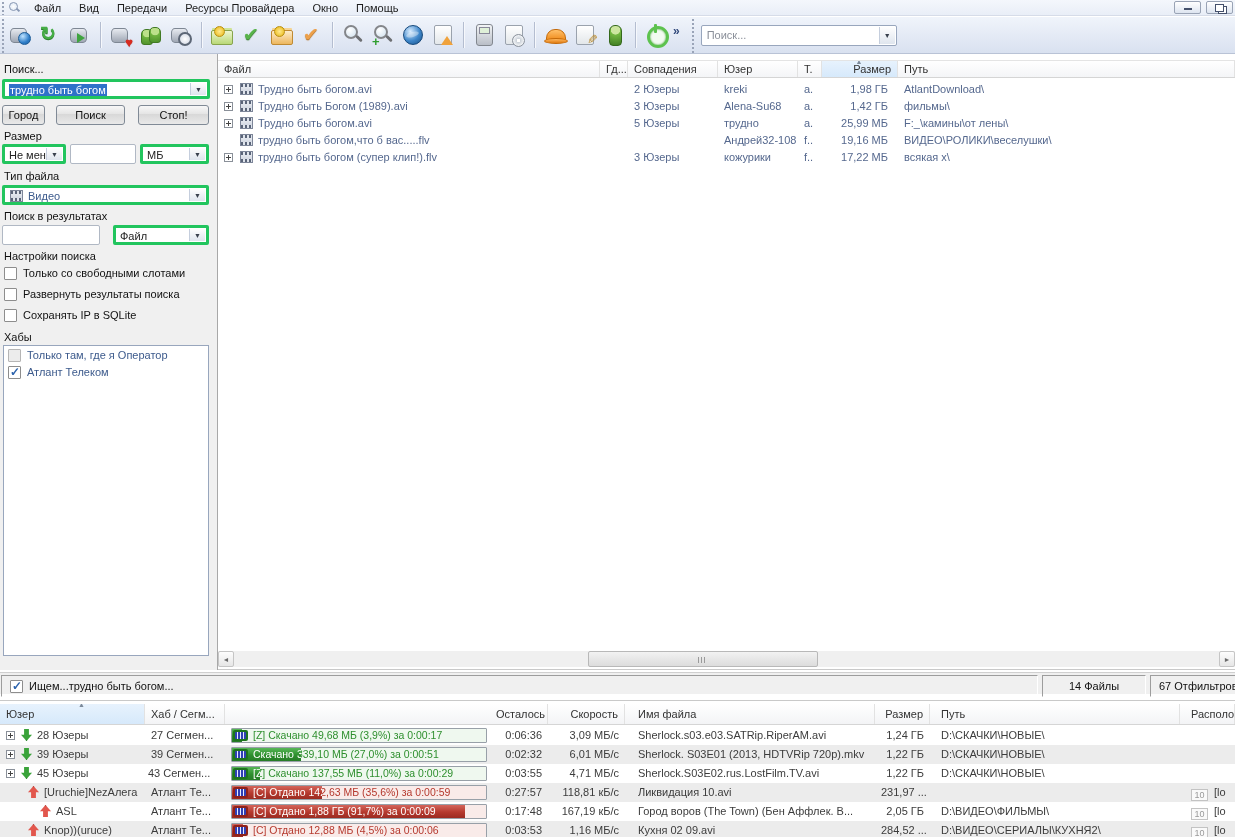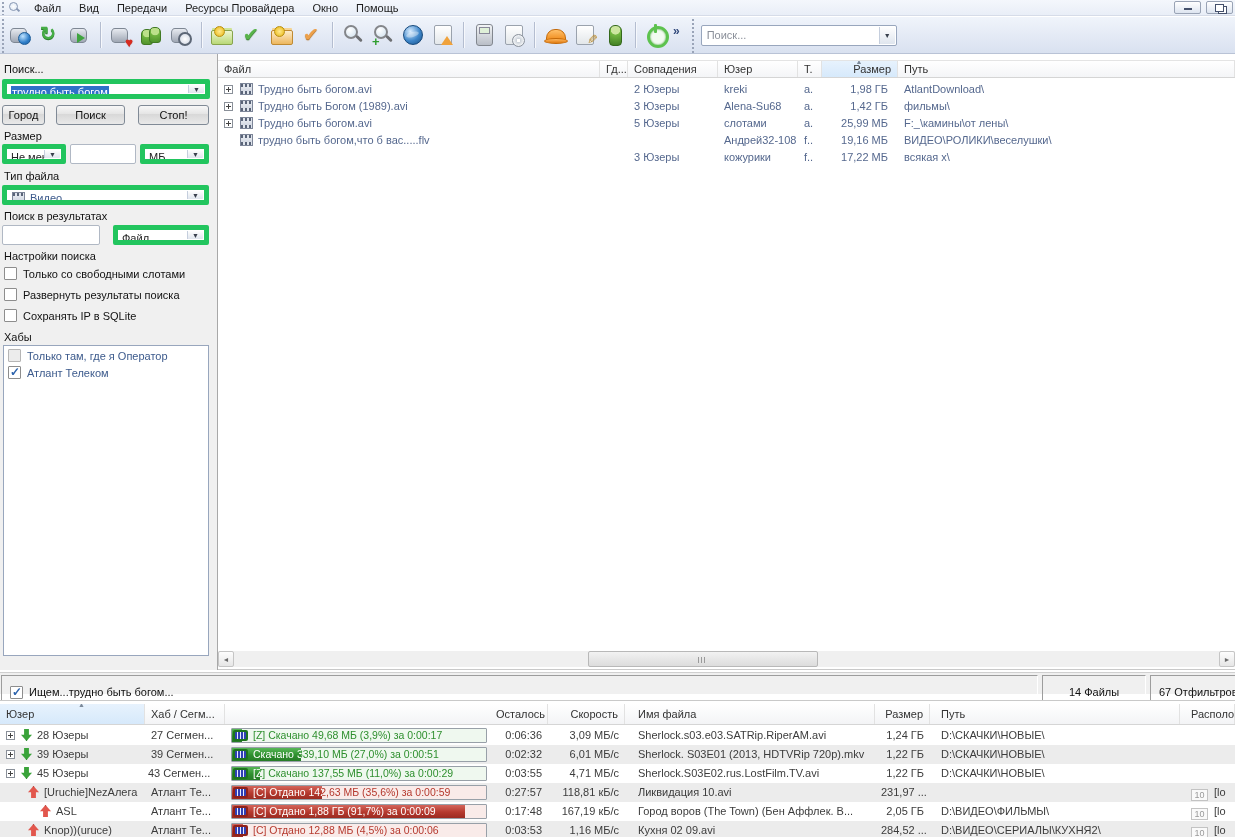--- a/index.html
+++ b/index.html
@@ -84,31 +84,31 @@
   #tb-searchbox { width:196px; height:21px; margin-left:6px; background:#fff; border:1px solid #98a6bd; border-radius:2px;
       display:flex; align-items:center; position:relative; }
   #tb-searchbox .ph { color:#8a8f99; padding-left:5px; }
   .combo-arrow { position:absolute; right:1px; top:1px; bottom:1px; width:16px; display:flex; align-items:center; justify-content:center;
       color:#39404d; font-size:7px; background:linear-gradient(#fefefe,#dfe5ee); border-left:1px solid #c5cedd; border-radius:0 1px 1px 0; }
 
   
   #sidebar { position:absolute; left:0; top:54px; width:215px; height:616px; background:#f0f0f0; }
   #v-splitter { position:absolute; left:215px; top:54px; width:3px; height:616px; background:#f0f0f0; border-right:1px solid #a8a8a8; }
   .lbl { position:absolute; left:4px; color:#111; }
-  .combo { position:absolute; height:20px; background:#fff; border:5px solid #22c55e; border-radius:2px; overflow:hidden; white-space:nowrap; }
+  .combo { position:absolute; height:20px; background:#fff; border:3px solid #22c55e; border-radius:2px; overflow:hidden; white-space:nowrap; }
   .combo .val { position:absolute; left:4px; top:2px; right:17px; overflow:hidden; white-space:nowrap; }
   .sel-text { background:#2f71c9; color:#fff; padding:0 1px; }
   .btn { position:absolute; height:20px; border:1px solid #808a96; border-radius:3px;
          background:linear-gradient(#f8f8f8,#e4e4e4 45%,#d8d8d8 46%,#e9e9e9); text-align:center; line-height:18px; color:#111; }
   .tinput { position:absolute; height:20px; background:#fff; border:1px solid #b0b8c4; border-radius:2px; }
   .cb { display:inline-block; width:13px; height:13px; background:#fff; border:1px solid #8d8d8d; border-radius:1px;
         position:relative; vertical-align:-2px; margin-right:6px; flex:none; }
   .cb.checked::after { content:"\2713"; position:absolute; left:1px; top:-2px; color:#2c63ad; font-size:12px; font-weight:bold; }
   .cb.dis { background:#ececec; border-color:#b5b5b5; }
-  .cbrow { position:absolute; left:4px; display:flex; align-items:center; color:#111; white-space:nowrap; }
+  .cbrow { position:absolute; left:4px; display:flex; color:#111; white-space:nowrap; }
   #hub-list { position:absolute; left:3px; top:291px; width:206px; height:311px; background:#fff; border:1px solid #98a6bd; }
   #hub-list .cbrow { position:static; padding:3px 4px 1px 4px; color:#3c5a8c; }
   .film-ic { display:inline-block; width:13px; height:12px; margin:0 5px 0 1px; vertical-align:-2px;
       background:linear-gradient(#eef1f6,#c9cfdb); border:1px solid #7d8699; position:relative; }
   .film-ic::before { content:""; position:absolute; left:0; right:0; top:0; height:3px;
       background:repeating-linear-gradient(90deg,#5a6478 0 2px,#dfe4ec 2px 4px); }
   .film-ic::after { content:""; position:absolute; left:0; right:0; bottom:0; height:3px;
       background:repeating-linear-gradient(90deg,#5a6478 0 2px,#dfe4ec 2px 4px); }
   .blue-text { color:#3c5a8c; }
 
@@ -133,21 +133,21 @@
           border:1px solid #c5c5c5; border-radius:2px; color:#6a6a6a; font-size:7px; text-align:center; line-height:15px; }
   #hthumb { position:absolute; left:370px; top:0; width:230px; height:16px; background:linear-gradient(#f2f2f2,#dcdcdc);
           border:1px solid #b8b8b8; border-radius:2px; }
   #hthumb::after { content:""; position:absolute; left:50%; top:5px; width:8px; height:6px; margin-left:-5px;
           background:repeating-linear-gradient(90deg,#9a9a9a 0 1px,transparent 1px 3px); }
 
   
   #statusbar { position:absolute; left:0; top:672px; width:1235px; height:22px; background:#f0f0f0;
                border-top:1px solid #d0d0d0; }
   .spanel { position:absolute; top:2px; bottom:2px; border:1px solid; border-color:#9d9d9d #ffffff #ffffff #9d9d9d;
-            display:flex; align-items:center; padding:16px 8px; color:#111; overflow:hidden; white-space:nowrap; }
+            display:flex; align-items:center; padding:10px 8px; color:#111; overflow:hidden; white-space:nowrap; }
 
   
   #transfers { position:absolute; left:0; top:700px; width:1235px; height:137px; background:#fff; border-top:1px solid #c9c9c9; }
   #t-hdr { position:absolute; left:0; top:3px; width:100%; height:21px; background:linear-gradient(#ffffff,#f3f4f6);
            border-bottom:1px solid #d5d5d5; }
   #t-hdr .hcell { padding-top:4px; }
   .t-row { position:absolute; left:0; width:100%; height:19px; line-height:19px; color:#3c3c3c; white-space:nowrap; }
   .t-row.alt { background:#ececec; }
   .tc { position:absolute; top:0; height:19px; overflow:hidden; padding:0 6px; }
   .num { text-align:right; }
@@ -318,34 +318,35 @@
     <div class="rc" style="left:0; width:382px"><span class="expander"></span><span class="film-ic"></span><span>Трудно быть Богом (1989).avi</span></div>
     <div class="rc" style="left:410px; width:90px">3 Юзеры</div>
     <div class="rc" style="left:500px; width:80px">Alena-Su68</div>
     <div class="rc" style="left:580px; width:24px">a.</div>
     <div class="rc num" style="left:604px; width:72px">1,42 ГБ</div>
     <div class="rc" style="left:680px; width:337px">фильмы\</div>
   </div>
   <div class="r-row" style="top:61px">
     <div class="rc" style="left:0; width:382px"><span class="expander"></span><span class="film-ic"></span><span>Трудно быть богом.avi</span></div>
     <div class="rc" style="left:410px; width:90px">5 Юзеры</div>
-    <div class="rc" style="left:500px; width:80px">слотами</div>
+    <div class="rc" style="left:500px; width:80px">трудно</div>
     <div class="rc" style="left:580px; width:24px">a.</div>
     <div class="rc num" style="left:604px; width:72px">25,99 МБ</div>
     <div class="rc" style="left:680px; width:337px">F:_\камины\от лены\</div>
   </div>
   <div class="r-row" style="top:78px">
     <div class="rc" style="left:0; width:382px"><span class="expander none"></span><span class="film-ic"></span><span>трудно быть богом,что б вас.....flv</span></div>
     <div class="rc" style="left:410px; width:90px"></div>
     <div class="rc" style="left:500px; width:80px">Андрей32-108</div>
     <div class="rc" style="left:580px; width:24px">f..</div>
     <div class="rc num" style="left:604px; width:72px">19,16 МБ</div>
     <div class="rc" style="left:680px; width:337px">ВИДЕО\РОЛИКИ\веселушки\</div>
   </div>
   <div class="r-row" style="top:95px">
+    <div class="rc" style="left:0; width:382px"><span class="expander"></span><span class="film-ic"></span><span>трудно быть богом (супер клип!).flv</span></div>
     <div class="rc" style="left:410px; width:90px">3 Юзеры</div>
     <div class="rc" style="left:500px; width:80px">кожурики</div>
     <div class="rc" style="left:580px; width:24px">f..</div>
     <div class="rc num" style="left:604px; width:72px">17,22 МБ</div>
     <div class="rc" style="left:680px; width:337px">всякая х\</div>
   </div>
 
   <div id="hscroll">
     <div class="sbtn" style="left:0">◄</div>
     <div id="hthumb"></div>

